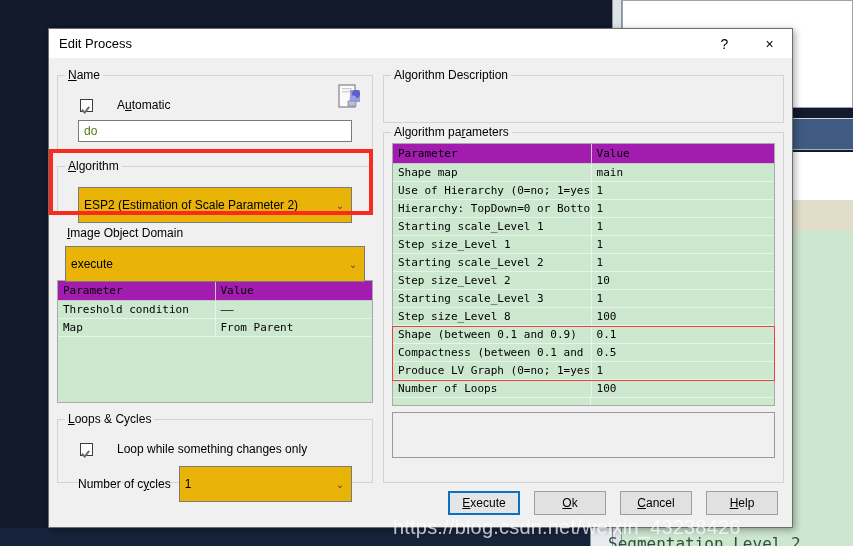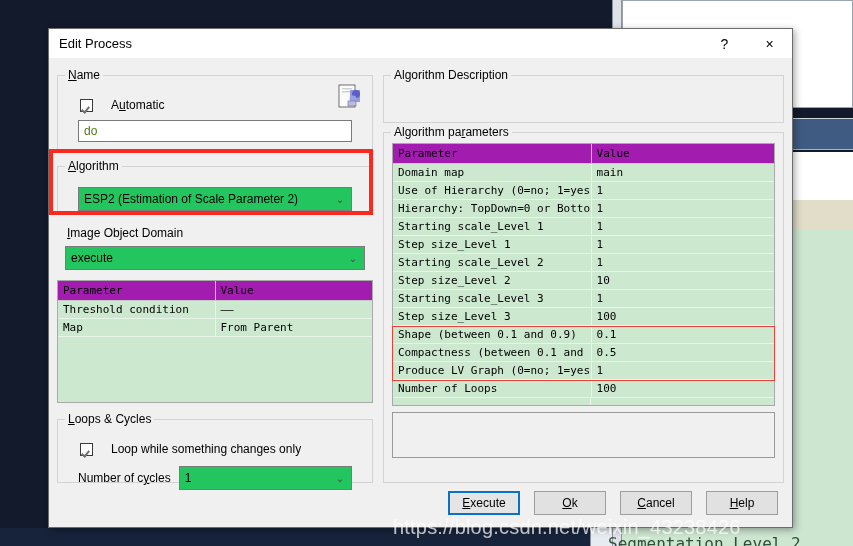--- a/index.html
+++ b/index.html
@@ -58,40 +58,40 @@
     padding:20px;
   }
   .group > .legend {
     position:absolute; top:-8px; left:7px;
     background:#f0f0f0; padding:0 3px;
     font-size:12px; color:#000;
   }
   .legend u { text-decoration:underline; }
 
   
-  .checkrow { display:flex; align-items:center; gap:18px; margin:2px 0 8px 2px; }
+  .checkrow { display:flex; align-items:center; gap:24px; margin:2px 0 8px 2px; }
   .cb {
     width:13px; height:13px; background:#fff;
     border:1px solid #3c3c3c; position:relative; flex:0 0 auto;
   }
   .cb.checked::after {
     content:""; position:absolute; left:2px; top:5px;
     width:3px; height:6px;
     border-right:2px solid #6e6e6e; border-bottom:2px solid #6e6e6e;
     transform:rotate(40deg);
   }
   .cb-label { font-size:12px; }
 
   .textinput {
     height:22px; background:#fff; border:1px solid #7a7a7a;
     display:flex; align-items:center; padding:0 5px;
     font-size:12px; color:#4d7c0f;
   }
   .combo {
-    height:24px; background:#22c55e; border:1px solid #7a7a7a;
+    height:36px; background:#eab308; border:1px solid #7a7a7a;
     display:flex; align-items:center; padding:0 2px 0 5px;
     font-size:12px; color:#000; position:relative;
   }
   .combo .val { flex:1; }
   .combo .arrow {
     width:18px; text-align:center; color:#4b4b4b; font-size:10px;
   }
   .doc-icon {
     position:absolute; right:10px; top:8px;
     width:24px; height:26px;
@@ -300,21 +300,21 @@
                 <col style="width:48%">
               </colgroup>
             <thead>
               <tr>
                 <th>Parameter</th>
                 <th>Value</th>
               </tr>
             </thead>
             <tbody id="params-tbody">
                 <tr>
-                  <td>Domain map</td>
+                  <td>Shape map</td>
                   <td>main</td>
                 </tr>
                 <tr>
                   <td>Use of Hierarchy (0=no; 1=yes)</td>
                   <td>1</td>
                 </tr>
                 <tr>
                   <td>Hierarchy: TopDown=0 or Botto...</td>
                   <td>1</td>
                 </tr>
@@ -332,21 +332,21 @@
                 </tr>
                 <tr>
                   <td>Step size_Level 2</td>
                   <td>10</td>
                 </tr>
                 <tr>
                   <td>Starting scale_Level 3</td>
                   <td>1</td>
                 </tr>
                 <tr>
-                  <td>Step size_Level 3</td>
+                  <td>Step size_Level 8</td>
                   <td>100</td>
                 </tr>
                 <tr>
                   <td>Shape (between 0.1 and 0.9)</td>
                   <td>0.1</td>
                 </tr>
                 <tr>
                   <td>Compactness (between 0.1 and ...</td>
                   <td>0.5</td>
                 </tr>

